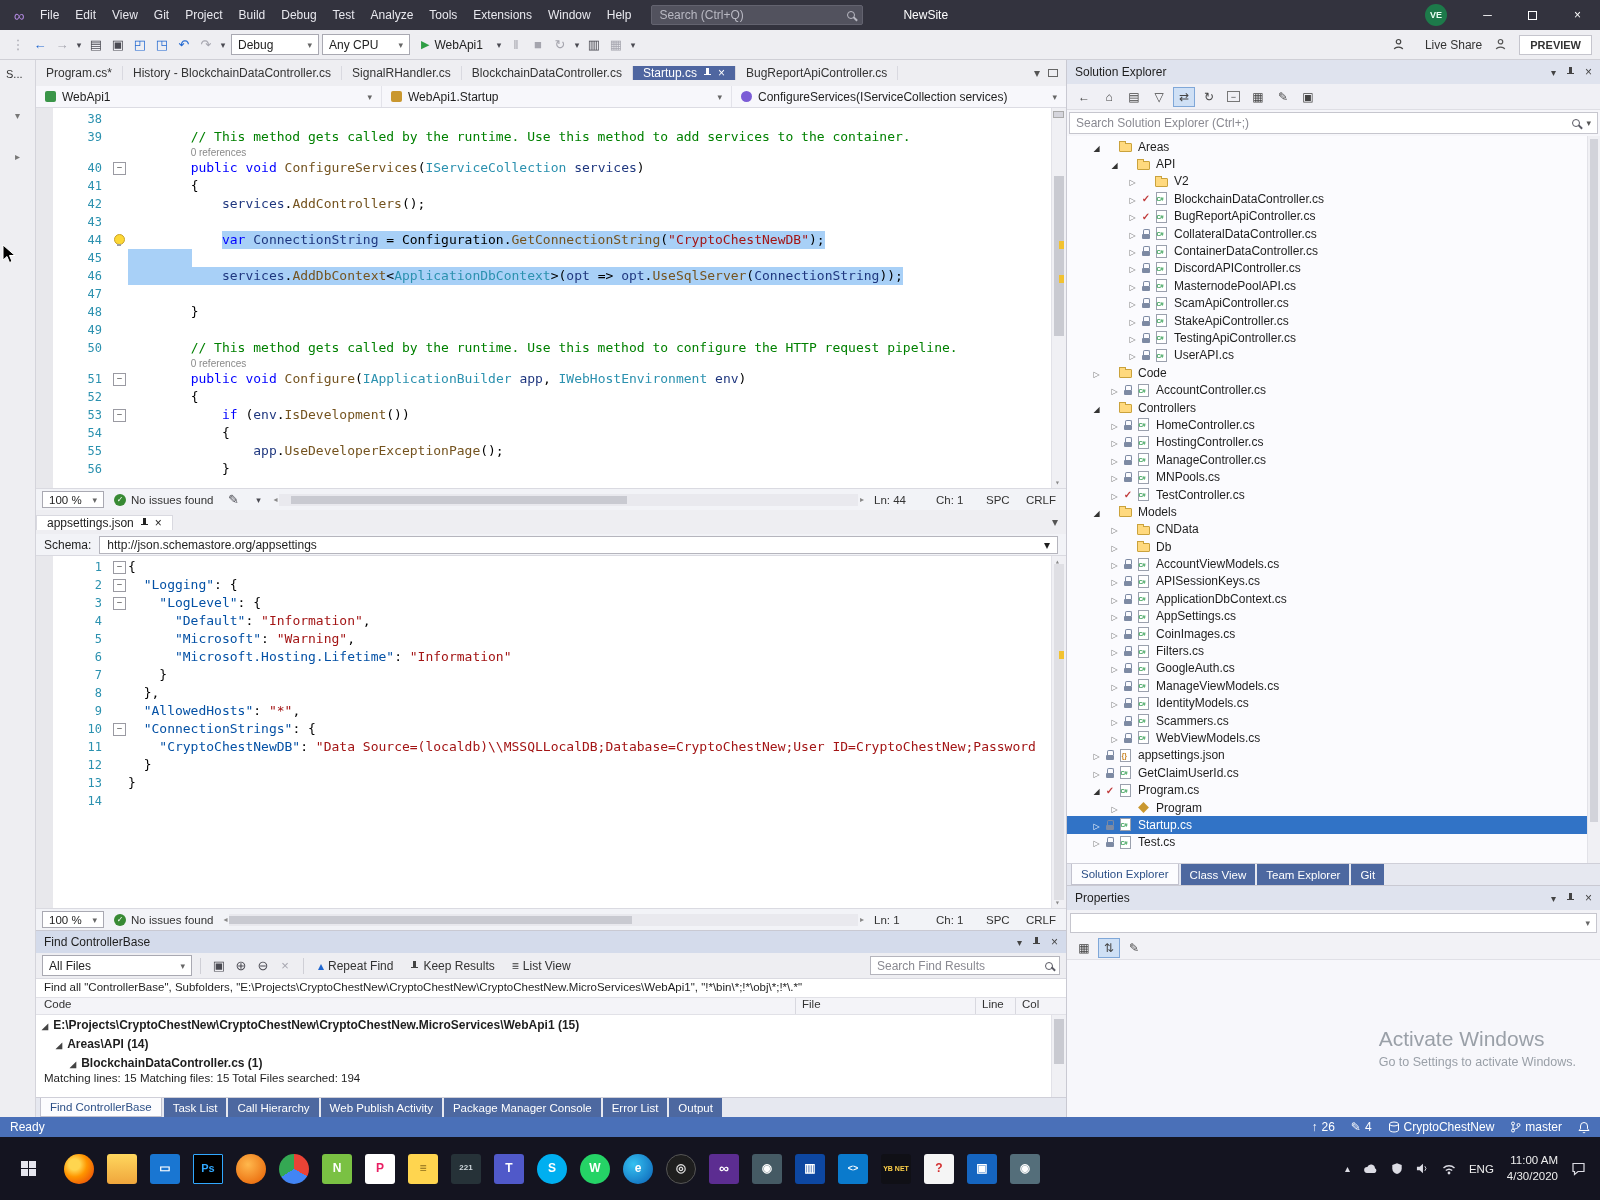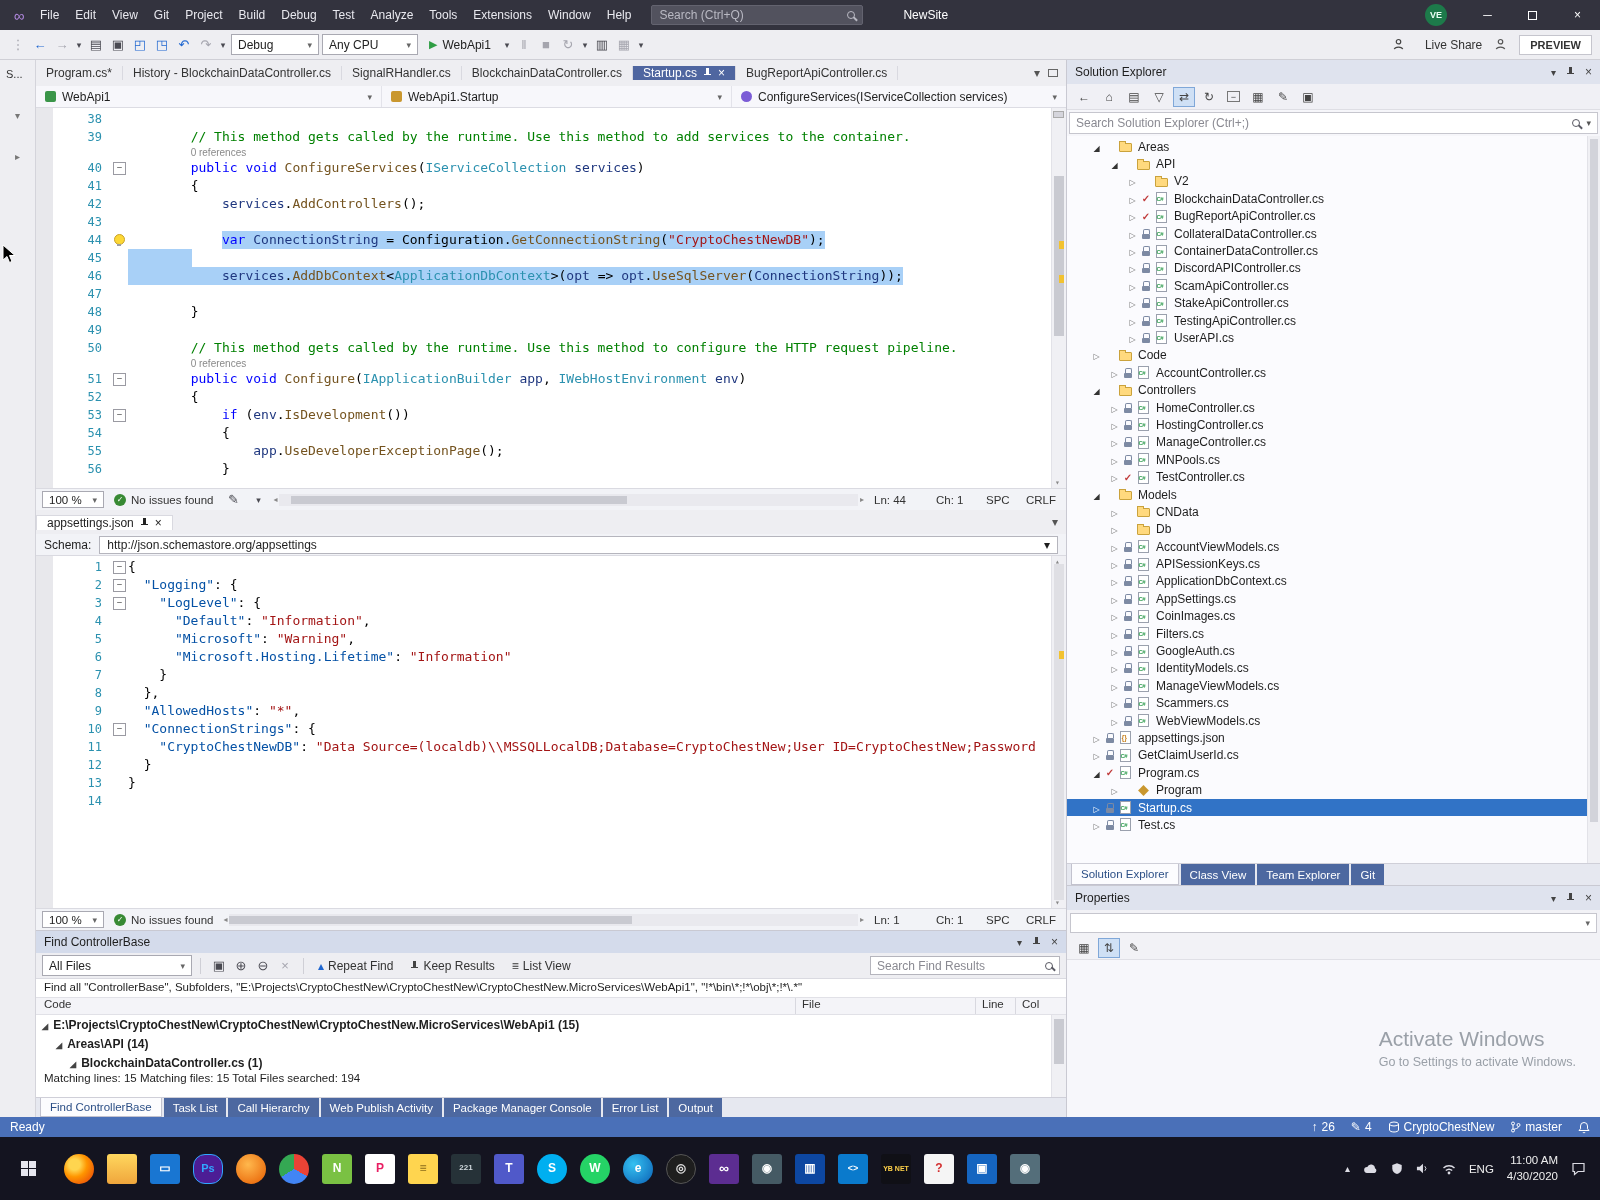--- a/index.html
+++ b/index.html
@@ -242,21 +242,21 @@
         <span class="tbtn cls-accent">◰</span>
         <span class="tbtn cls-accent">◳</span>
         <span class="tbtn cls-accent">↶</span>
         <span class="tbtn cls-dim">↷</span>
         <span class="tbtn cls-small">▾</span>
       </div>
     <div class="combo" style="width:88px">
       <span>Debug</span>
       <span class="dd">▾</span>
     </div>
-    <div class="combo" style="width:96px">
+    <div class="combo" style="width:88px">
       <span>Any CPU</span>
       <span class="dd">▾</span>
     </div>
     <div class="run-btn">
       <span class="play-ic">▶</span>
       <span>WebApi1</span>
     </div>
     <div class="tb-group">
 
     <span class="tbtn cls-small">▾</span>
@@ -868,27 +868,35 @@
 
             <div class="tree-row indent-2 icon-cs badge-lock expander-collapsed">
               <span class="t-exp"></span>
               <span class="t-badge"></span>
               <span class="t-icon">
                 <span class="ic"></span>
               </span>
               <span class="t-label">DiscordAPIController.cs</span>
             </div>
 
-
             <div class="tree-row indent-2 icon-cs badge-lock expander-collapsed">
               <span class="t-exp"></span>
               <span class="t-badge"></span>
               <span class="t-icon">
                 <span class="ic"></span>
               </span>
+              <span class="t-label">MasternodePoolAPI.cs</span>
+            </div>
+
+            <div class="tree-row indent-2 icon-cs badge-lock expander-collapsed">
+              <span class="t-exp"></span>
+              <span class="t-badge"></span>
+              <span class="t-icon">
+                <span class="ic"></span>
+              </span>
               <span class="t-label">ScamApiController.cs</span>
             </div>
 
             <div class="tree-row indent-2 icon-cs badge-lock expander-collapsed">
               <span class="t-exp"></span>
               <span class="t-badge"></span>
               <span class="t-icon">
                 <span class="ic"></span>
               </span>
               <span class="t-label">StakeApiController.cs</span>
@@ -1073,30 +1081,30 @@
               </span>
               <span class="t-label">GoogleAuth.cs</span>
             </div>
 
             <div class="tree-row indent-1 icon-cs badge-lock expander-collapsed">
               <span class="t-exp"></span>
               <span class="t-badge"></span>
               <span class="t-icon">
                 <span class="ic"></span>
               </span>
+              <span class="t-label">ManageViewModels.cs</span>
+            </div>
+
+            <div class="tree-row indent-1 icon-cs badge-lock expander-collapsed">
+              <span class="t-exp"></span>
+              <span class="t-badge"></span>
+              <span class="t-icon">
+                <span class="ic"></span>
+              </span>
               <span class="t-label">IdentityModels.cs</span>
-            </div>
-
-            <div class="tree-row indent-1 icon-cs badge-lock expander-collapsed">
-              <span class="t-exp"></span>
-              <span class="t-badge"></span>
-              <span class="t-icon">
-                <span class="ic"></span>
-              </span>
-              <span class="t-label">ManageViewModels.cs</span>
             </div>
 
             <div class="tree-row indent-1 icon-cs badge-lock expander-collapsed">
               <span class="t-exp"></span>
               <span class="t-badge"></span>
               <span class="t-icon">
                 <span class="ic"></span>
               </span>
               <span class="t-label">Scammers.cs</span>
             </div>
@@ -1247,21 +1255,21 @@
           <i></i>
           <i></i>
           <i></i>
         </span>
     </div>
     <div class="tb-apps">
 
     <div class="tb-app" style="background: radial-gradient(circle at 35% 35%, rgb(255, 213, 79) 0px, rgb(255, 213, 79) 20%, rgb(255, 149, 0) 45%, rgb(227, 53, 13) 100%); border-radius: 50%;"></div>
         <div class="tb-app" style="background: linear-gradient(rgb(255, 215, 94), rgb(240, 166, 60)); border-radius: 3px;"></div>
         <div class="tb-app" style="background: rgb(25, 118, 210); border-radius: 3px;">▭</div>
-        <div class="tb-app" style="background: #4c1d95; border: 1px solid rgb(49, 168, 255); color: rgb(49, 168, 255); border-radius: 12px; font-size: 11px;">Ps</div>
+        <div class="tb-app" style="background: #000000; border: 1px solid rgb(49, 168, 255); color: rgb(49, 168, 255); border-radius: 1px; font-size: 11px;">Ps</div>
         <div class="tb-app" style="background: radial-gradient(circle at 40% 35%, rgb(255, 184, 77), rgb(230, 92, 0)); border-radius: 50%;"></div>
         <div class="tb-app" style="background: conic-gradient(rgb(234, 67, 53) 0deg, rgb(234, 67, 53) 33%, rgb(66, 133, 244) 33%, rgb(66, 133, 244) 66%, rgb(52, 168, 83) 66%, rgb(52, 168, 83) 100%); border-radius: 50%;"></div>
         <div class="tb-app" style="background: rgb(122, 193, 67); border-radius: 3px;">N</div>
         <div class="tb-app" style="background: rgb(255, 255, 255); color: rgb(233, 30, 99); border-radius: 3px;">P</div>
         <div class="tb-app" style="background: rgb(255, 213, 79); color: rgb(138, 109, 26); border-radius: 3px;">≡</div>
         <div class="tb-app" style="background: rgb(38, 50, 56); color: rgb(207, 216, 220); border-radius: 3px; font-size: 8px;">221</div>
         <div class="tb-app" style="background: rgb(80, 89, 201); border-radius: 3px;">T</div>
         <div class="tb-app" style="background: rgb(0, 175, 240); border-radius: 50%;">S</div>
         <div class="tb-app" style="background: rgb(37, 211, 102); border-radius: 50%;">W</div>
         <div class="tb-app" style="background: radial-gradient(circle at 35% 35%, rgb(53, 193, 241), rgb(10, 95, 180)); border-radius: 50%;">e</div>

